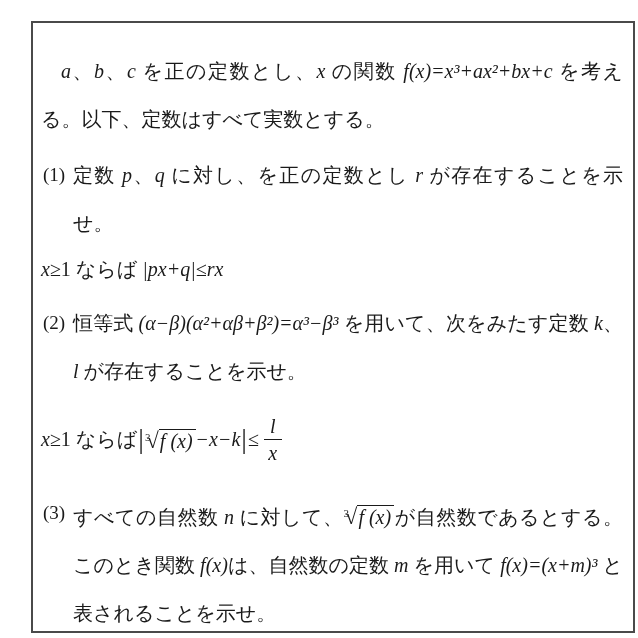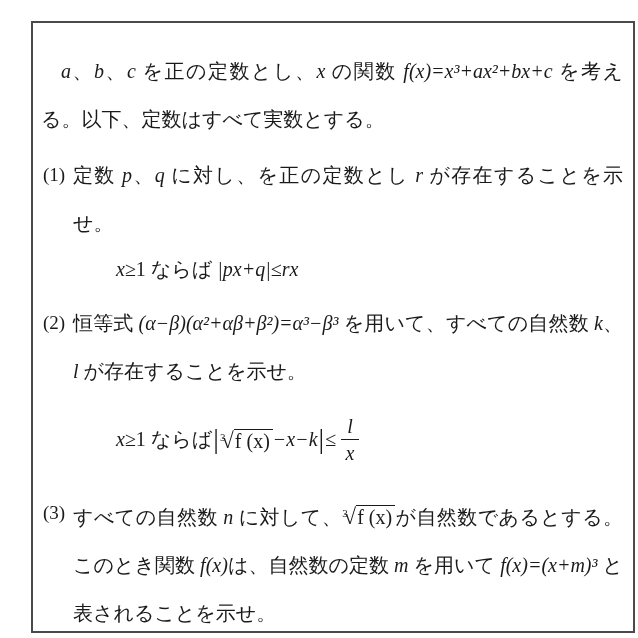--- a/index.html
+++ b/index.html
@@ -34,21 +34,20 @@
     margin-top:8px;
   }
   .item-label{
     flex:0 0 30px;
     font-size:19px;
     line-height:48px;
     padding-left:2px;
   }
   .item-body{flex:1 1 auto; min-width:0;}
   .formula{
-    margin-left:75px;
     font-size:20px;
     line-height:44px;
     text-align:left;
   }
   .formula-tall{
     line-height:30px;
     display:flex;
     align-items:center;
     min-height:84px;
     margin-top:2px;
@@ -63,20 +62,21 @@
   }
   .root{white-space:nowrap;display:inline-block;}
   .root-idx{
     font-size:0.55em;
     margin-right:-0.35em;
     vertical-align:0.6em;
     font-style:normal;
   }
   .root-sign{font-size:1.12em;font-style:normal;}
   .root-rad{
+    font-style:italic;
     border-top:1.6px solid #1a1a1a;
     padding:0 3px 0 1px;
   }
   .frac{
     display:inline-block;
     vertical-align:middle;
     text-align:center;
     font-style:italic;
     margin-left:5px;
     line-height:1;
@@ -102,21 +102,21 @@
     <div class="item-label">(1)</div>
     <div class="item-body">
       <div class="textline"><span class="tok-t">定数 </span><span class="tok-m">p</span><span class="tok-t">、</span><span class="tok-m">q</span><span class="tok-t"> に対し、を正の定数とし </span><span class="tok-m">r</span><span class="tok-t"> が存在することを示せ。</span></div>
     </div>
   </div>
   <div class="formula"><span class="tok-m">x</span><span class="tok-t">≥1 ならば </span><span class="tok-m">|px+q|≤rx</span></div>
 
   <div class="item">
     <div class="item-label">(2)</div>
     <div class="item-body">
-      <div class="textline"><span class="tok-t">恒等式 </span><span class="tok-m">(α−β)(α²+αβ+β²)=α³−β³</span><span class="tok-t"> を用いて、すべての自然数 </span><span class="tok-m">k</span><span class="tok-t">、</span><span class="tok-m">l</span><span class="tok-t"> が存在することを示せ。</span></div>
+      <div class="textline"><span class="tok-t">恒等式 </span><span class="tok-m">(α−β)(α²+αβ+β²)=α³−β³</span><span class="tok-t"> を用いて、次をみたす定数 </span><span class="tok-m">k</span><span class="tok-t">、</span><span class="tok-m">l</span><span class="tok-t"> が存在することを示せ。</span></div>
     </div>
   </div>
   <div class="formula formula-tall">
       <span class="tok-m">x</span>
       <span class="tok-t">≥1 ならば </span>
       <span class="tok-abs">|</span>
       <span class="root"><sup class="root-idx">3</sup><span class="root-sign">√</span><span class="root-rad">f (x)</span></span>
       <span class="tok-m">−x−k</span>
       <span class="tok-abs">|</span>
       <span class="tok-t">≤</span>

